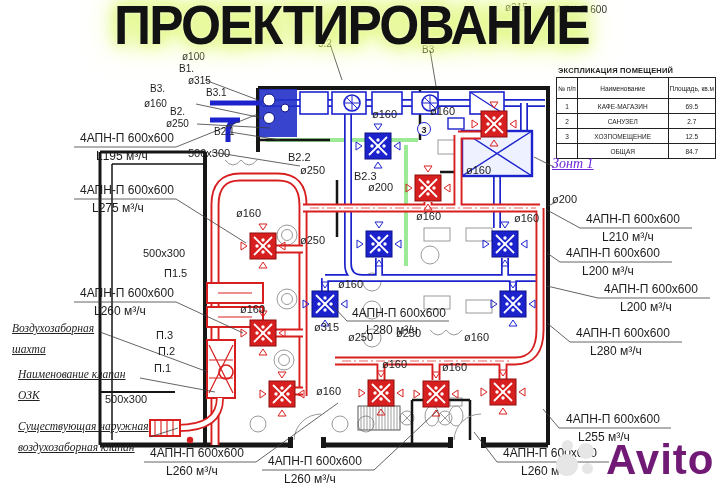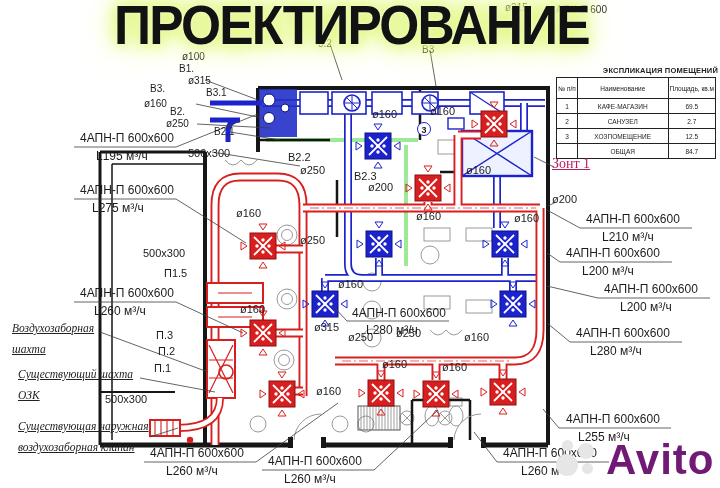--- a/index.html
+++ b/index.html
@@ -18,25 +18,25 @@
   .co{font-size:12px;}
   .num{font-size:9px;font-weight:bold;}
   .thin{stroke:#3c3c3c;stroke-width:.8;fill:none;}
   .wall{stroke:#161616;fill:none;}
   .redd{stroke:#d81f1f;fill:none;}
   .blued{stroke:#1c23cc;fill:none;}
   .grey{stroke:#9a9a9a;stroke-width:1;fill:none;}
   
   .note{position:absolute;font-family:"Liberation Serif",serif;font-style:italic;font-size:11.5px;
         line-height:21px;color:#222;text-decoration:underline;z-index:10;}
-  .zont{position:absolute;left:552px;top:156px;font-family:"Liberation Serif",serif;
-        font-size:14px;color:#be185d;text-decoration:underline;z-index:10;}
+  .zont{position:absolute;left:552px;top:156px;font-family:"Liberation Serif",serif;font-style:italic;
+        font-size:14px;color:#6d28d9;text-decoration:underline;z-index:10;}
   
   .expl{position:absolute;left:556px;top:66px;width:162px;z-index:10;}
-  .expl .etitle{font-size:7.5px;font-weight:bold;color:#222;letter-spacing:.2px;margin:0 0 2px 2px;text-align:right;}
+  .expl .etitle{font-size:7.5px;font-weight:bold;color:#222;letter-spacing:.2px;margin:0 0 2px 2px;}
   .expl table{border-collapse:collapse;width:160px;background:#fff;}
   .expl th,.expl td{border:1px solid #222;font-size:6.5px;color:#222;text-align:center;
         padding:1px 1px;height:12px;overflow:hidden;white-space:nowrap;}
   .expl th{height:18px;font-weight:normal;}
   .expl .c0{width:18px;}.expl .c1{width:92px;}.expl .c2{width:42px;}
   
   .wm{position:absolute;left:556px;top:436px;display:flex;align-items:center;z-index:40;}
   .wm .logo{position:relative;width:44px;height:44px;margin-right:6px;}
   .wm .logo i{position:absolute;border-radius:50%;background:#e6e6e6;}
   .wm .txt{font-size:42px;font-weight:bold;color:#701a75;letter-spacing:1px;}
@@ -314,21 +314,21 @@
       <td>ОБЩАЯ</td>
       <td>84.7</td>
     </tr>
   </tbody>
       </table>
 </div>
 
 <div class="zont">Зонт 1</div>
 
 <div class="note" style="left:12px;top:318px;width:100px;">Воздухозаборная шахта</div>
-<div class="note" style="left:18px;top:364px;width:132px;">Существующий шахта ОЗК</div>
+<div class="note" style="left:18px;top:364px;width:132px;">Наименование клапан ОЗК</div>
 <div class="note" style="left:18px;top:416px;width:152px;">Существующая наружная воздухозаборная клапан</div>
 
 <div class="wm">
   <span class="logo">
     <i style="left:0;top:16px;width:22px;height:22px;"></i>
     <i style="left:6px;top:2px;width:11px;height:11px;"></i>
     <i style="left:22px;top:5px;width:16px;height:16px;"></i>
     <i style="left:26px;top:25px;width:11px;height:11px;"></i>
   </span>
   <span class="txt">Avito</span>

